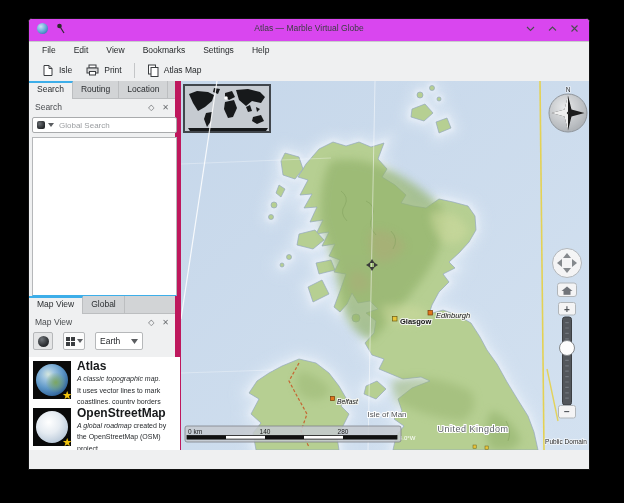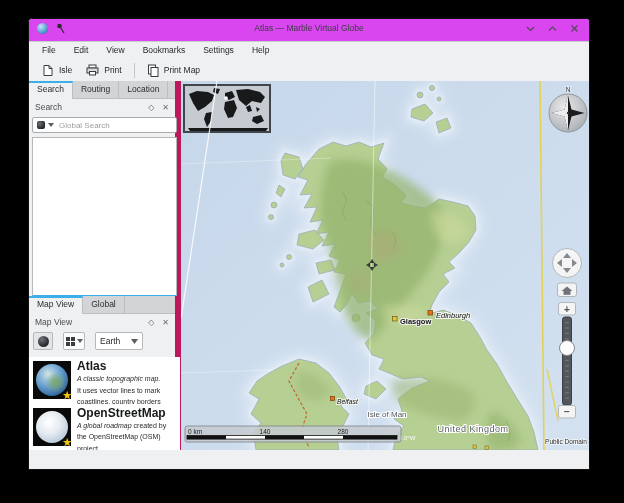--- a/index.html
+++ b/index.html
@@ -122,21 +122,21 @@
           <rect x="3.5" y="7.5" width="6" height="3.5" fill="#fff" stroke="#3a3d40" stroke-width="1"></rect>
         </svg>
         <span>Print</span>
       </div>
       <div class="tool-sep"></div>
       <div class="tool-btn">
         <svg width="12" height="13">
           <rect x="1.5" y="1" width="7" height="9" fill="#fff" stroke="#3a3d40" stroke-width="1"></rect>
           <rect x="4" y="3.5" width="7" height="9" fill="#fff" stroke="#3a3d40" stroke-width="1"></rect>
         </svg>
-        <span>Print Map</span>
+        <span>Atlas Map</span>
       </div>
     </div>
 
     <div class="dock">
 
       <div class="tabs" style="top:0;">
         <div class="tab active">Search</div>
         <div class="tab">Routing</div>
         <div class="tab">Location</div>
       </div>

